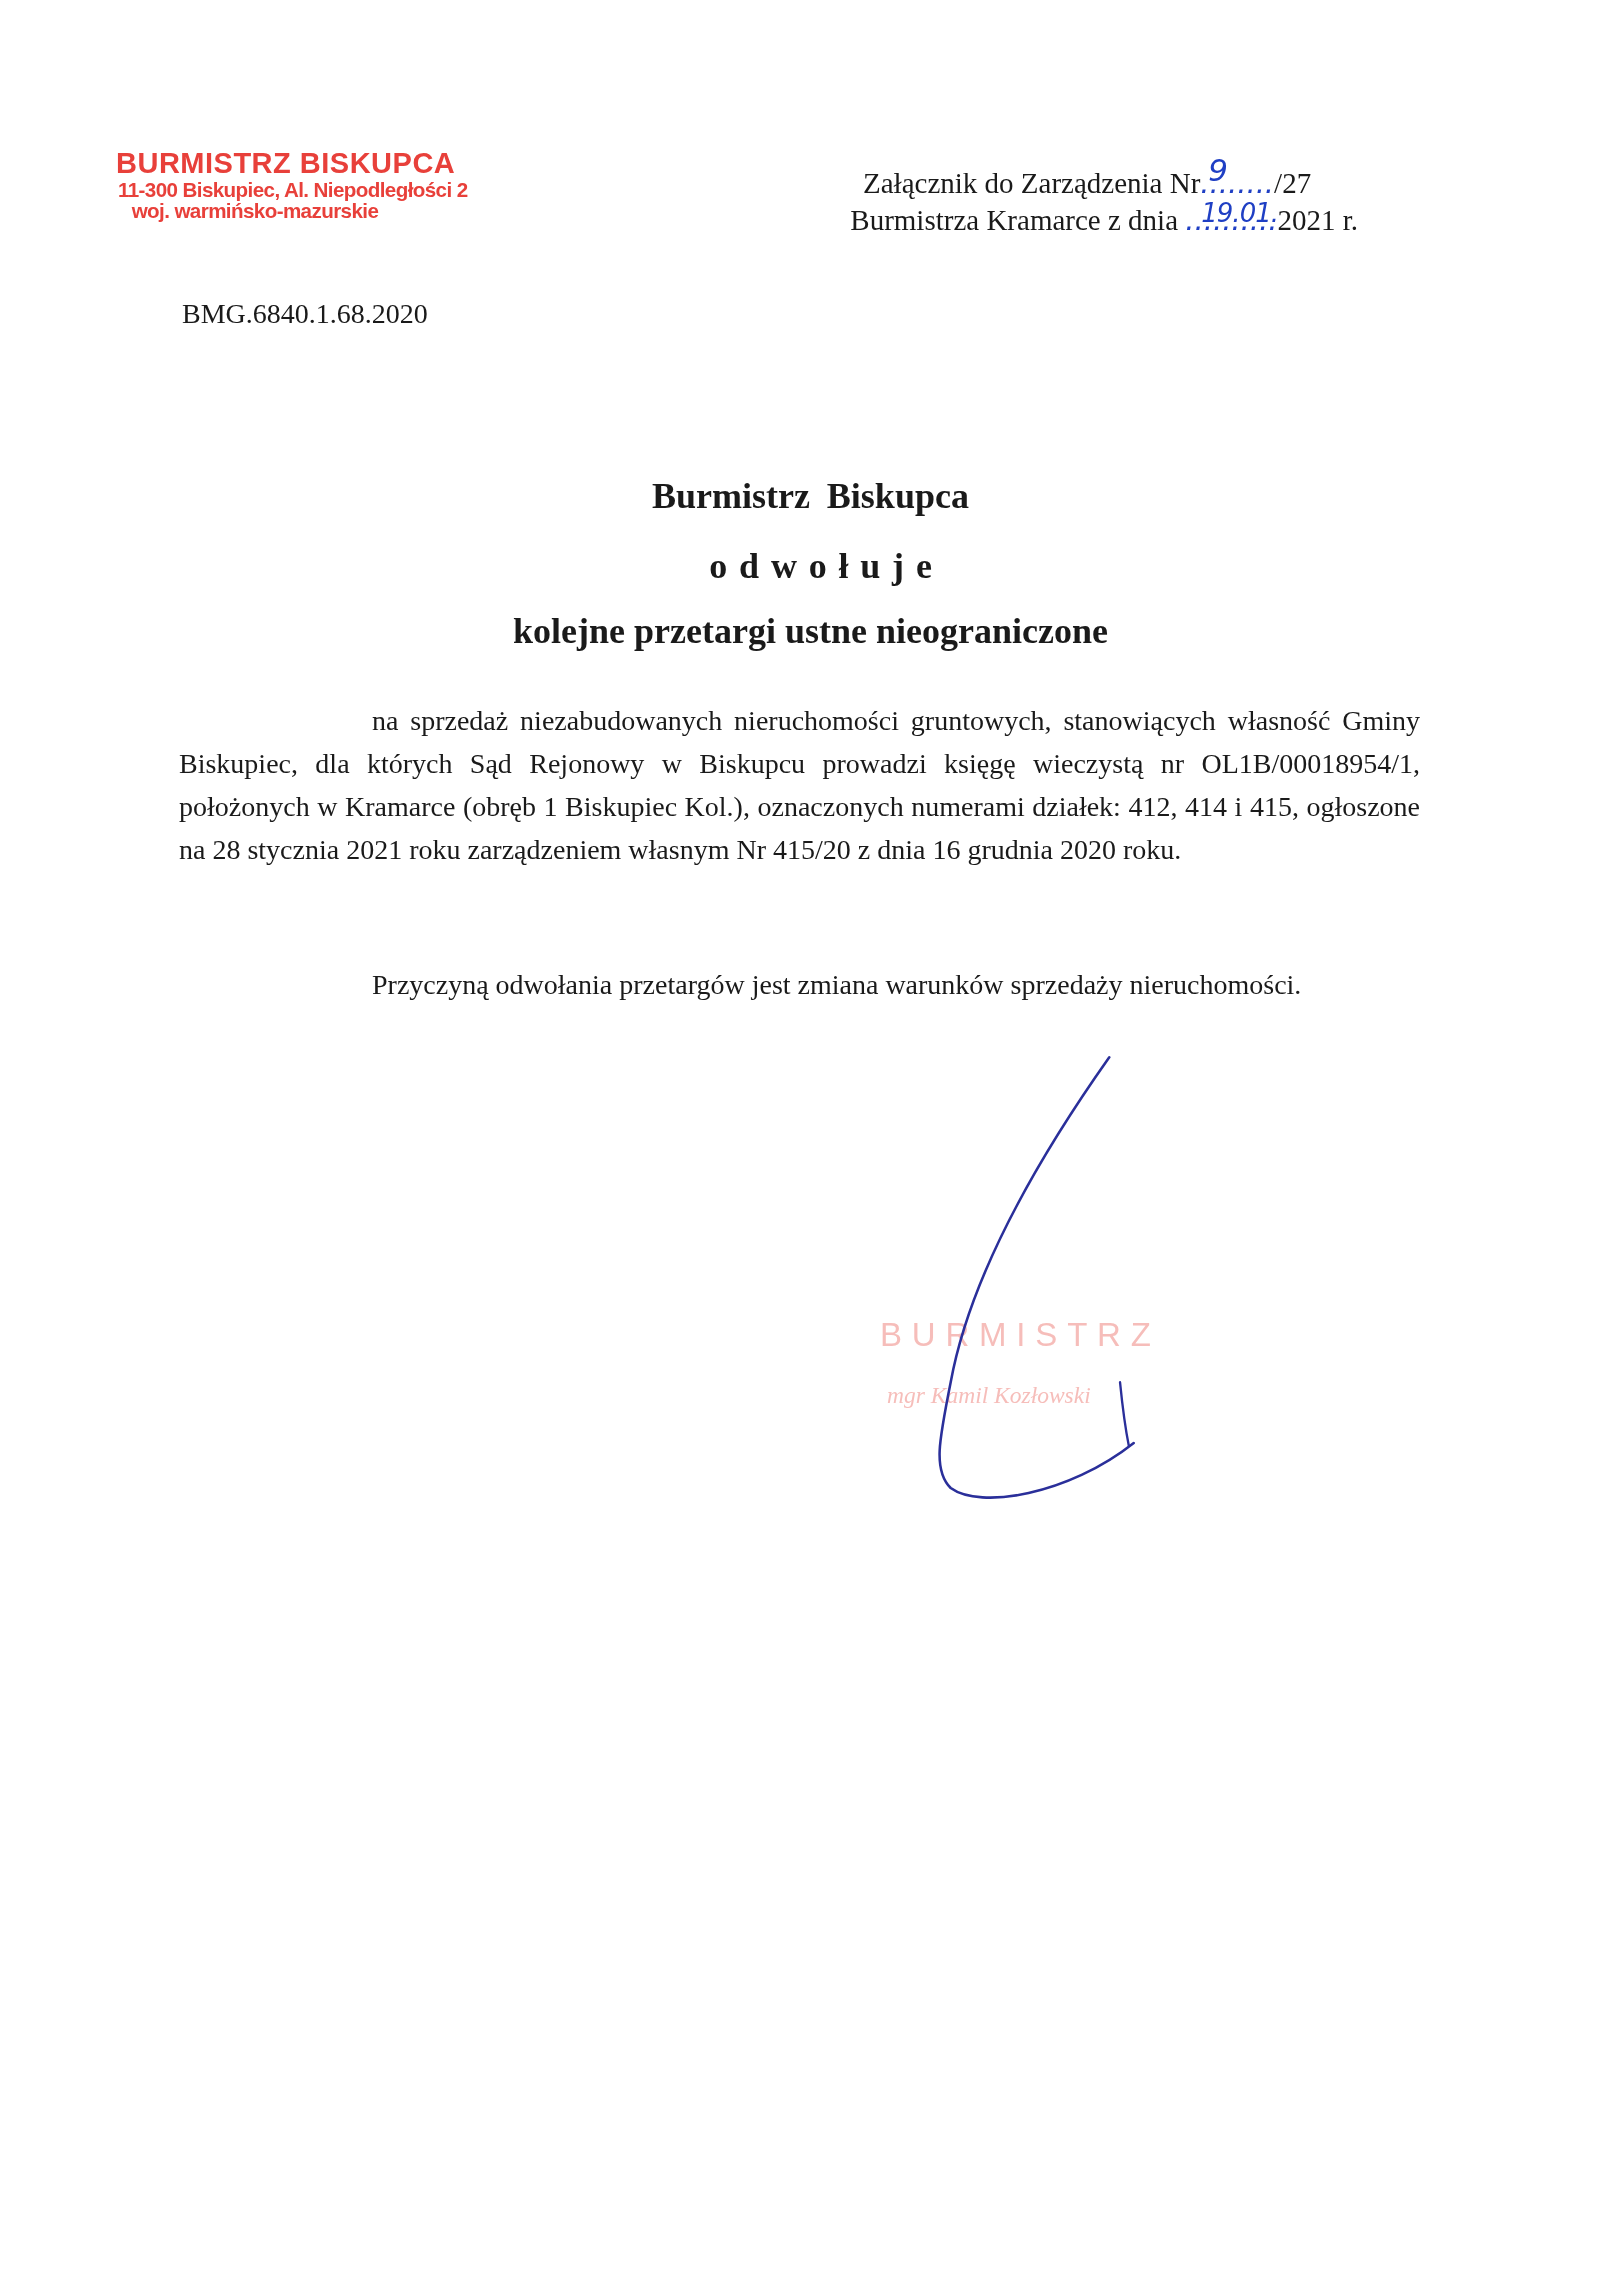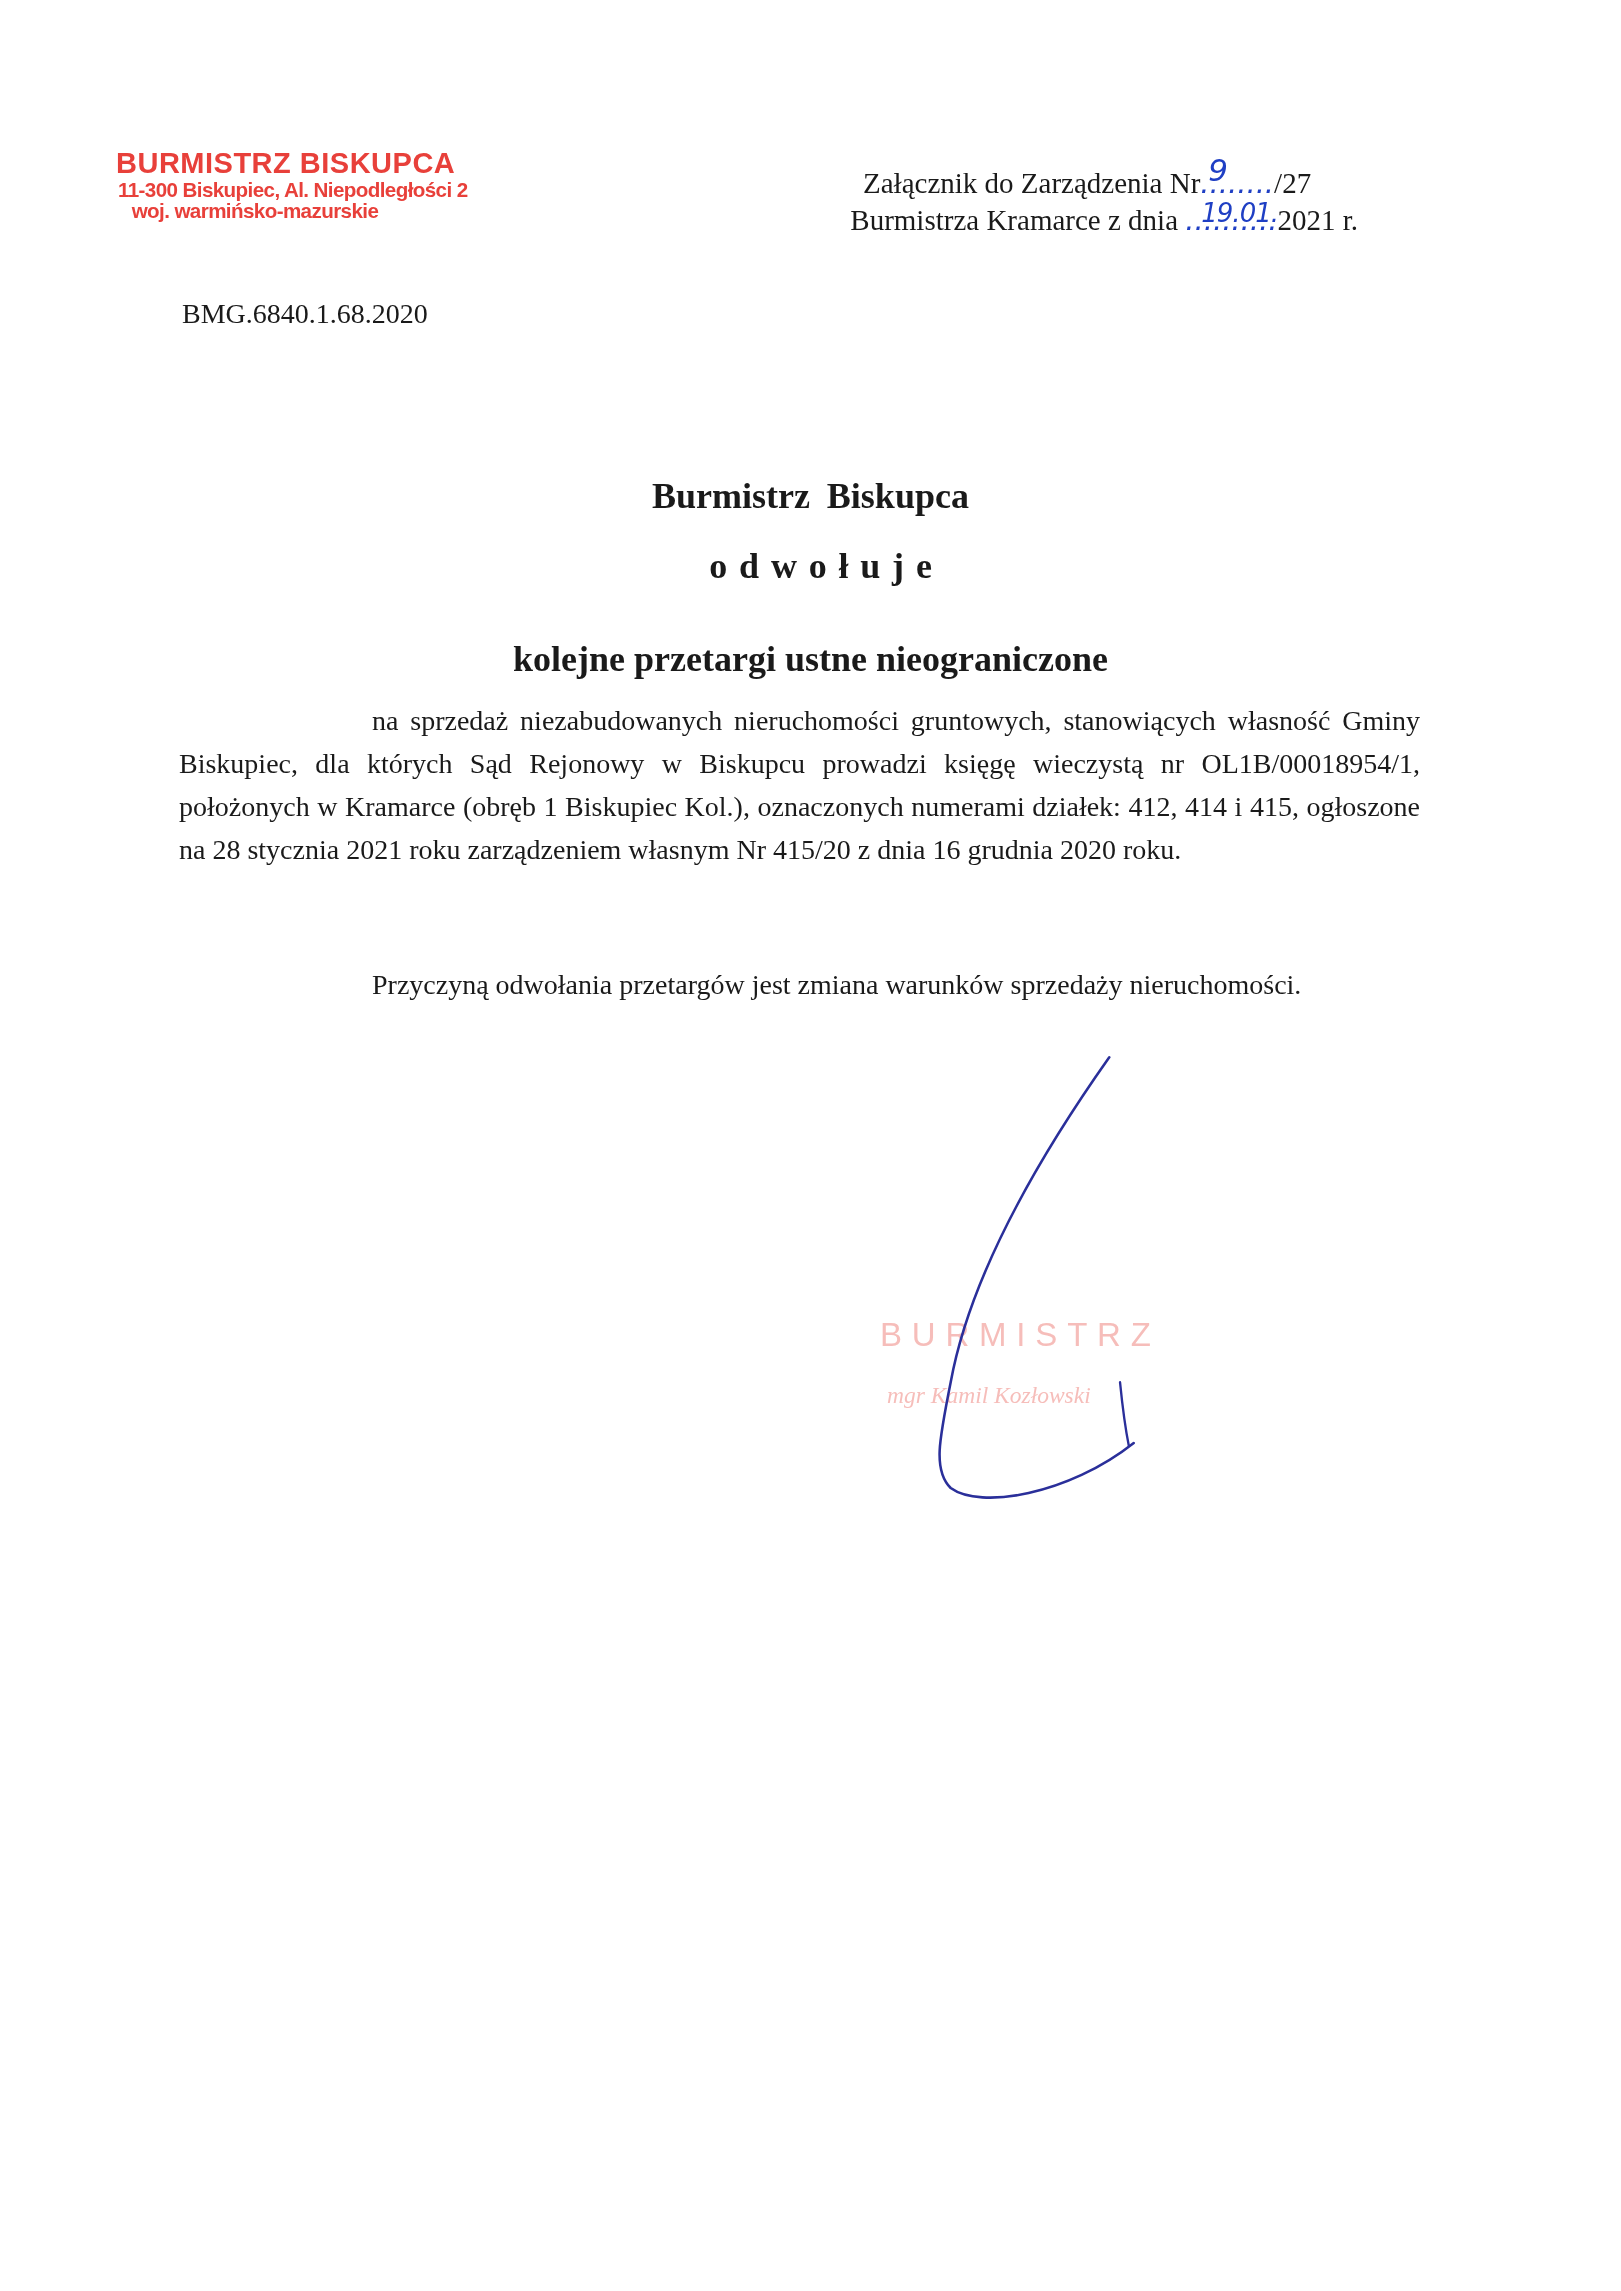--- a/index.html
+++ b/index.html
@@ -14,21 +14,21 @@
     .annex { left: 863px; top: 165px; font-size: 29px; line-height: 37px; text-align: left; }
     .annex .row2 { margin-left: -12.7px; }
     .hand { color: #1f3fc4; font-family: "DejaVu Sans", sans-serif; font-style: italic; position: relative; }
     .hand-nr { font-size: 31px; position: absolute; left: 7.8px; top: -13.7px; }
     .hand-date { font-size: 26px; position: absolute; left: 16px; top: -7.8px; letter-spacing: -1px; }
     .dots { letter-spacing: 0; }
     .ref { left: 182px; top: 298px; font-size: 28px; }
     .title { left: 0; width: 1621px; text-align: center; font-weight: bold; }
     .t1 { top: 475px; font-size: 36px; word-spacing: 7.8px; }
     .t2 { top: 545px; font-size: 36px; letter-spacing: 11.8px; padding-left: 16px; }
-    .t3 { top: 610px; font-size: 36px; margin-top: 28px; }
+    .t3 { top: 610px; font-size: 36px; }
     .body-text { left: 179px; width: 1241px; font-size: 28px; line-height: 43px; text-align: justify; }
     .p1 { top: 699px; }
     .p2 { top: 963px; }
     .indent { display: inline-block; width: 193px; }
     .sig-stamp { color: #f3a8a3; font-family: "Liberation Sans", "DejaVu Sans", sans-serif; }
     .sig-s1 { left: 880px; top: 1316px; font-size: 33px; letter-spacing: 9.8px; opacity: 0.75; }
     .sig-s2 { left: 887px; top: 1382px; font-size: 23.5px; font-style: italic; font-family: "Liberation Serif", serif; opacity: 0.75; }
     .signature { left: 843px; top: 1049px; }
   </style>
 </head>

